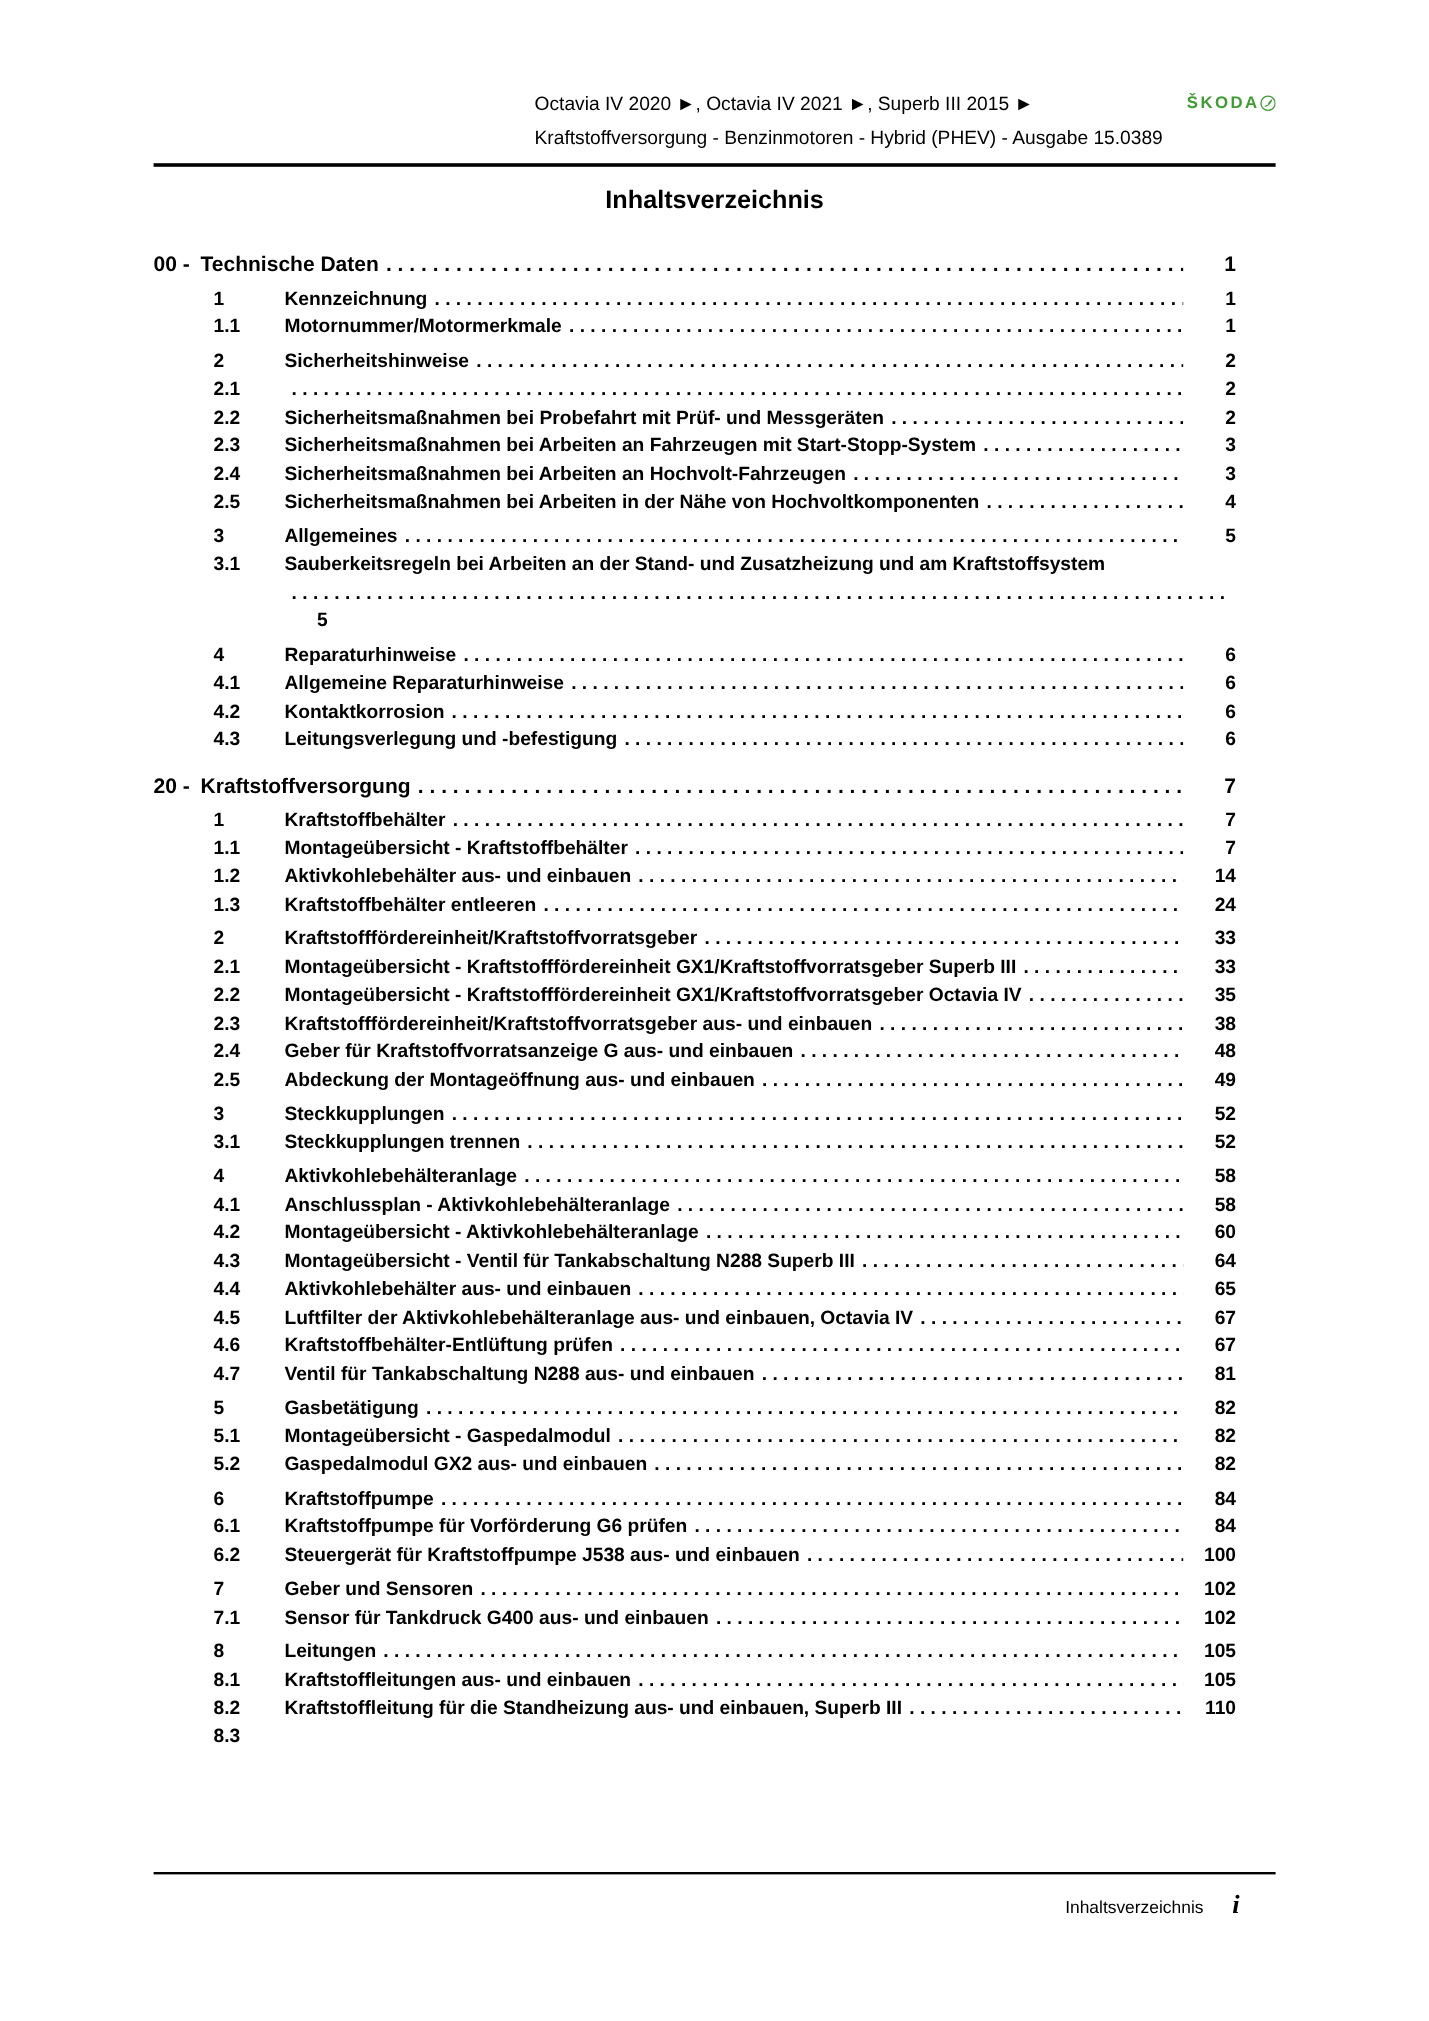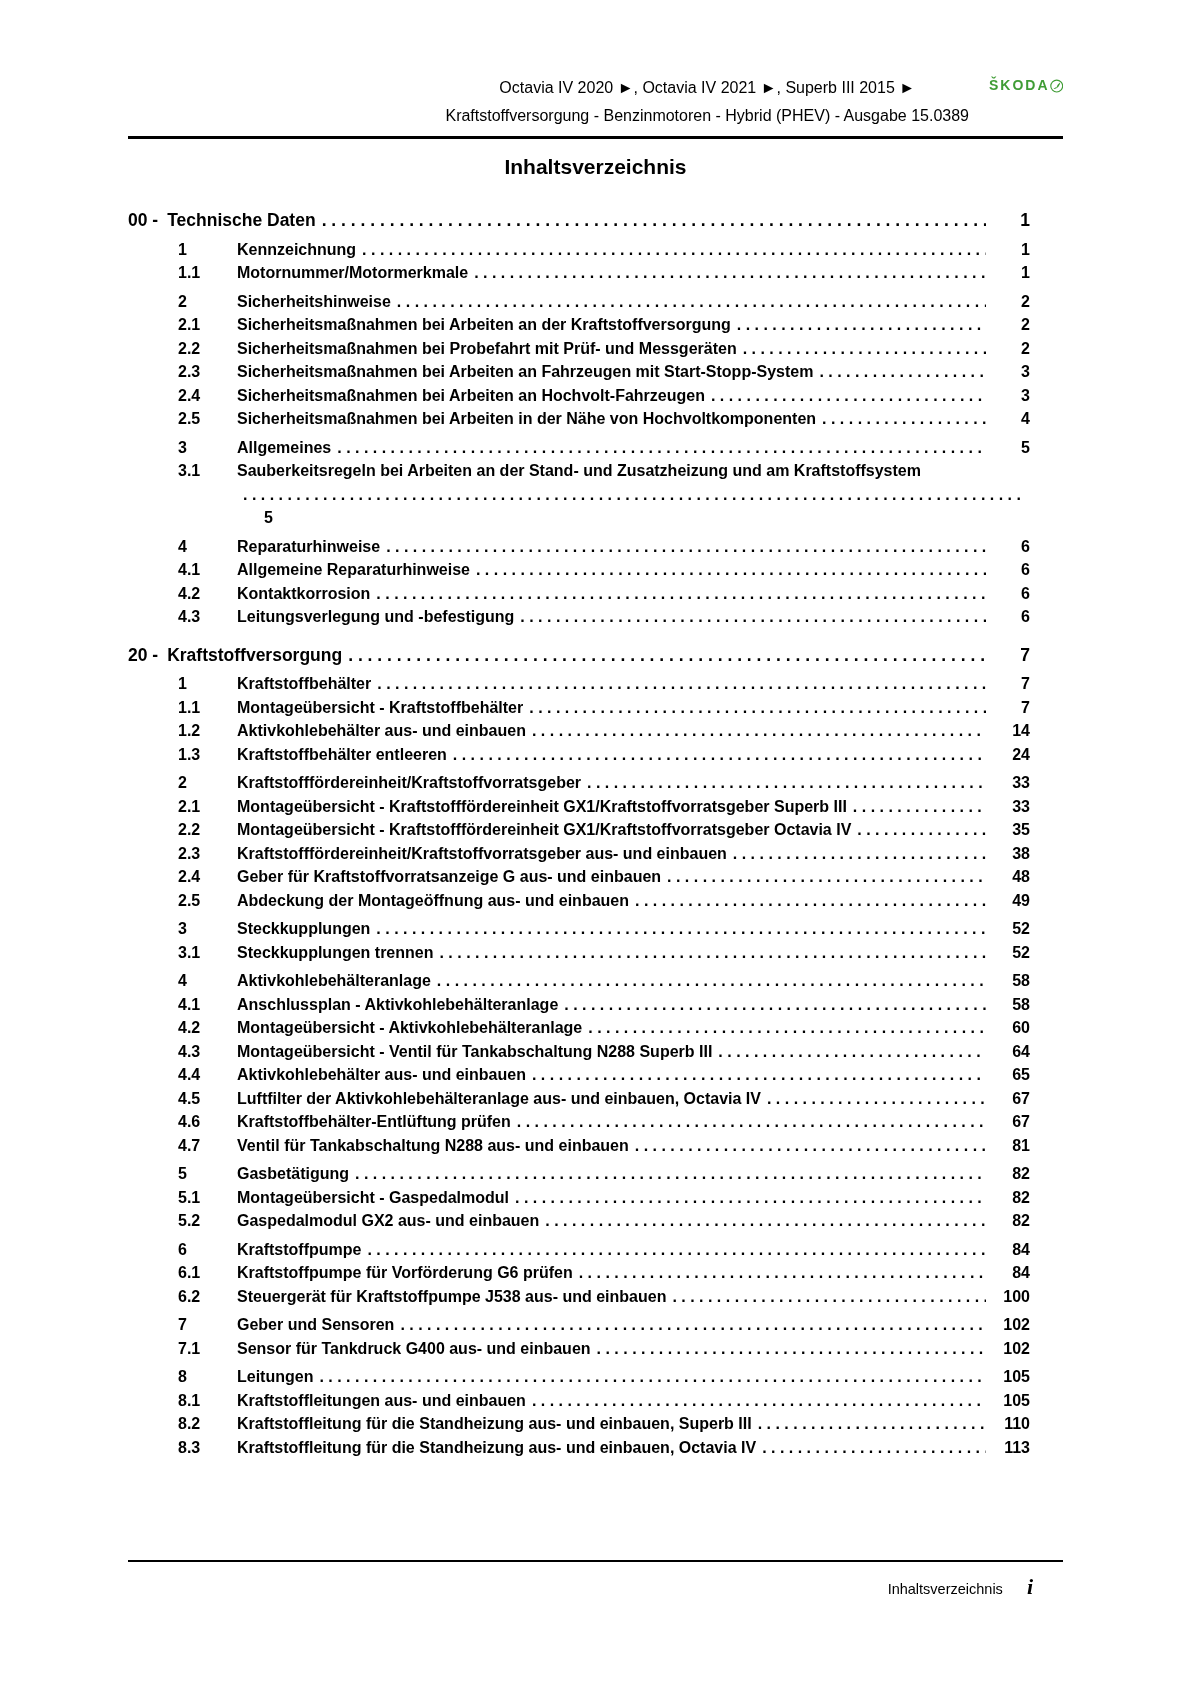--- a/index.html
+++ b/index.html
@@ -17,21 +17,21 @@
   }
 
   
   .header {
     display: flex;
     justify-content: flex-end;
     align-items: flex-start;
     gap: 20px;
   }
   .header-text {
-    text-align: center;
+    text-align: left;
     padding-top: 24px;
     font-size: 16px;
     line-height: 28px;
     white-space: nowrap;
   }
   .logo {
     color: var(--brand, #3f9c35);
     display: flex;
     flex-direction: row;
     align-items: center;
@@ -179,21 +179,20 @@
         <span class="num">2</span>
         <span class="entry-body">
           <span class="label">Sicherheitshinweise</span>
           <span class="dots"></span>
           <span class="page-num">2</span>
         </span>
       </div>
       <div class="toc-row subsection">
         <span class="num">2.1</span>
         <span class="entry-body">
-          <span class="label">Sicherheitsmaßnahmen bei Arbeiten an der Kraftstoffversorgung</span>
           <span class="dots"></span>
           <span class="page-num">2</span>
         </span>
       </div>
       <div class="toc-row subsection">
         <span class="num">2.2</span>
         <span class="entry-body">
           <span class="label">Sicherheitsmaßnahmen bei Probefahrt mit Prüf- und Messgeräten</span>
           <span class="dots"></span>
           <span class="page-num">2</span>
@@ -522,25 +521,20 @@
       <div class="toc-row subsection">
         <span class="num">8.2</span>
         <span class="entry-body">
           <span class="label">Kraftstoffleitung für die Standheizung aus- und einbauen, Superb III</span>
           <span class="dots"></span>
           <span class="page-num">110</span>
         </span>
       </div>
       <div class="toc-row subsection">
         <span class="num">8.3</span>
-        <span class="entry-body">
-          <span class="label">Kraftstoffleitung für die Standheizung aus- und einbauen, Octavia IV</span>
-          <span class="dots"></span>
-          <span class="page-num">113</span>
-        </span>
       </div>
     </div>
 
   <div class="footer">
     <div class="footer-row">
       <span class="footer-label">Inhaltsverzeichnis</span>
       <span class="footer-page">i</span>
     </div>
   </div>
 

